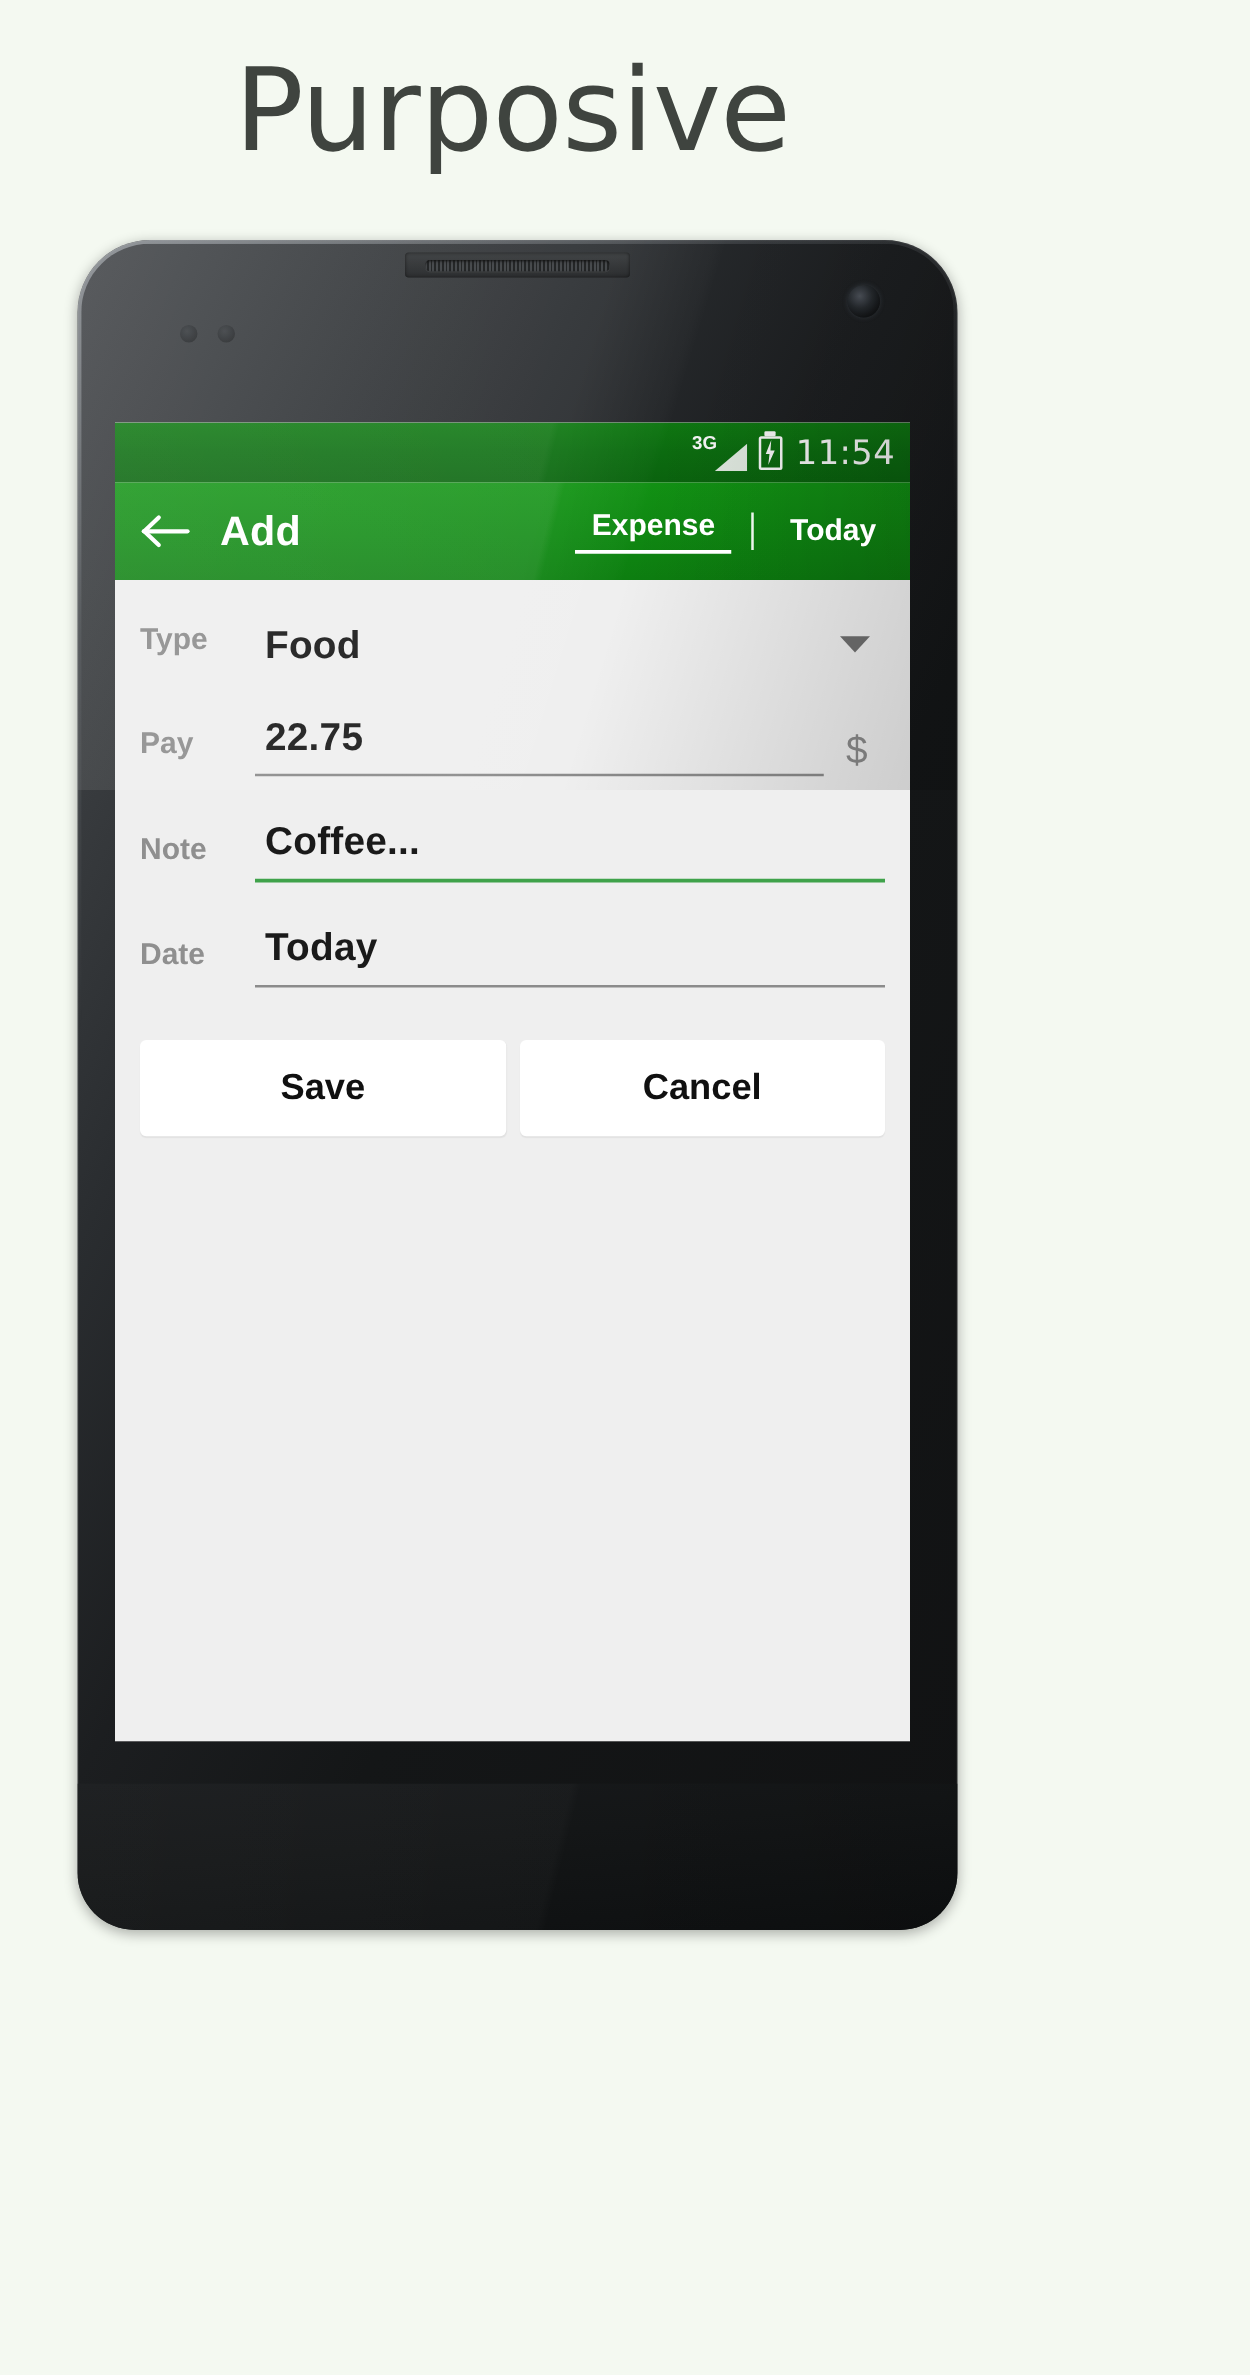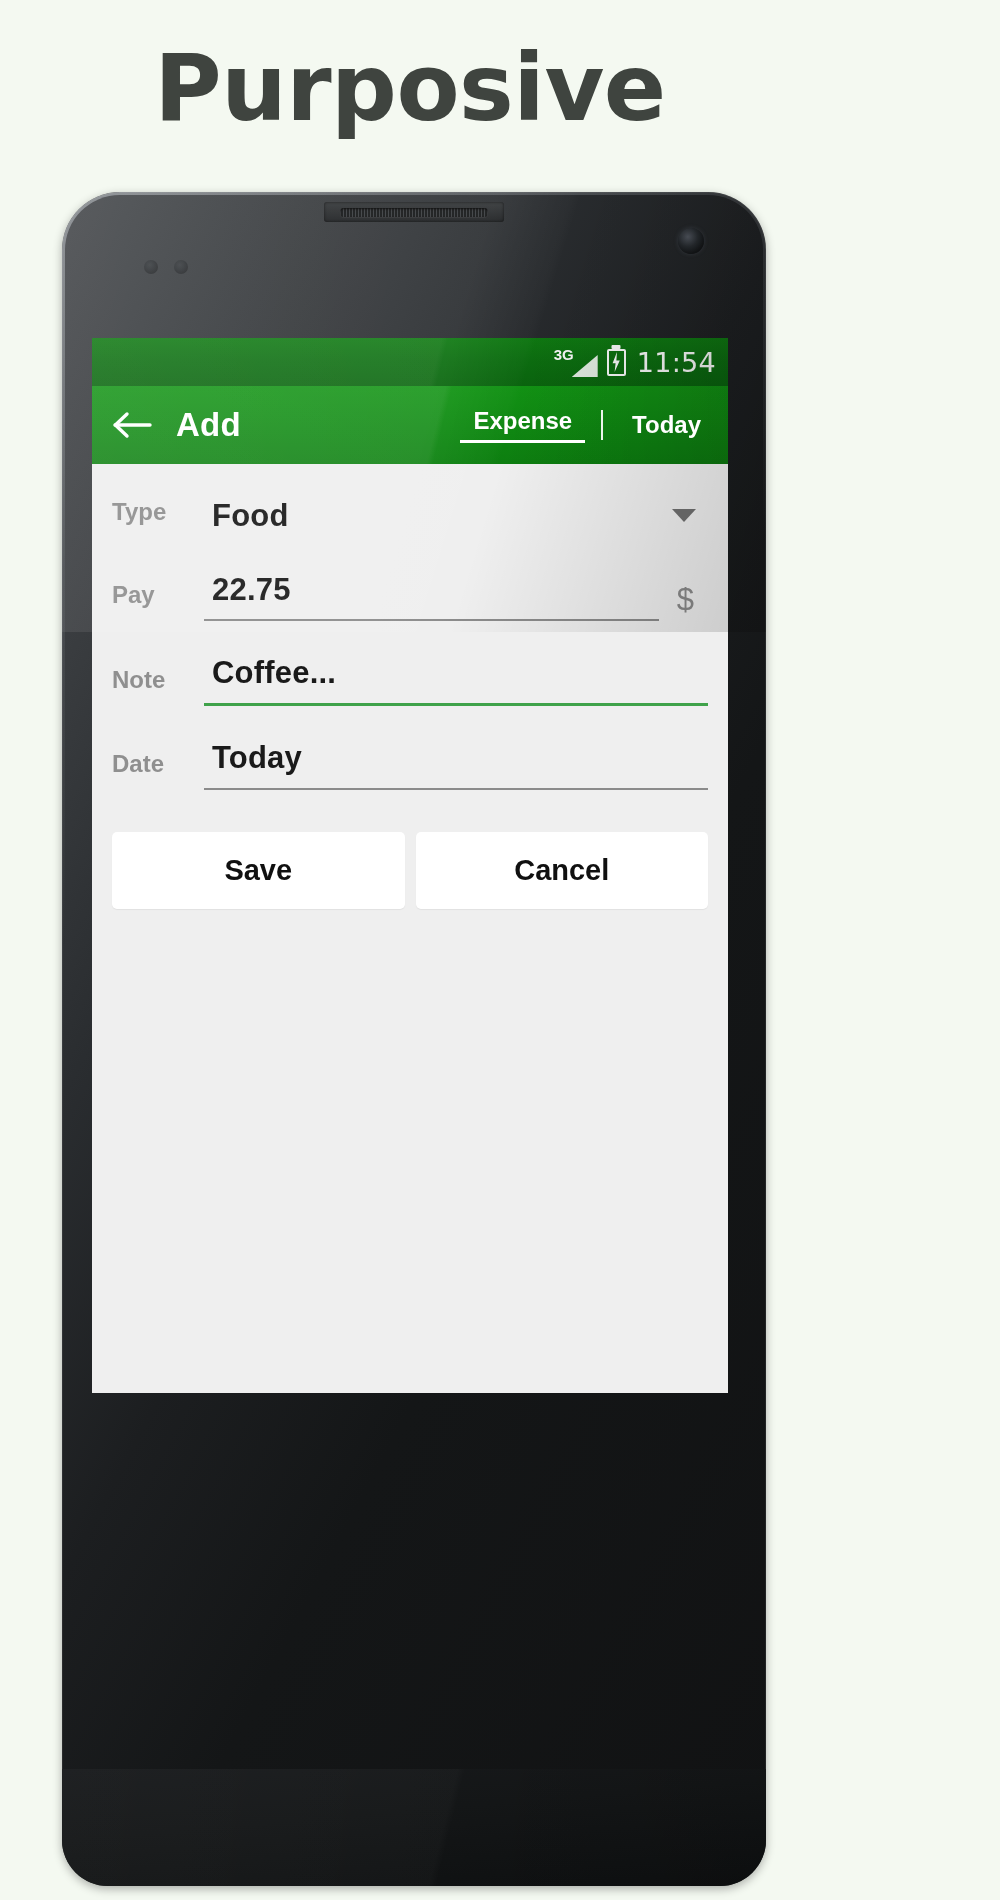--- a/index.html
+++ b/index.html
@@ -17,34 +17,34 @@
   }
 
   
   .page-title {
     position: absolute;
     top: 36px;
     left: 0;
     width: 820px;
     text-align: center;
     font-size: 92px;
-    font-weight: 700;
+    font-weight: 400;
     color: #3f443f;
     letter-spacing: -0.5px;
     font-family: "DejaVu Sans", sans-serif;
     line-height: 1.15;
   }
 
   
   .device {
     position: absolute;
     left: 62px;
     top: 192px;
     width: 704px;
-    height: 1694px;
+    height: 1352px;
     border-radius: 58px 58px 46px 46px;
     background:
       linear-gradient(118deg,
         #4a4d50 0%,
         #3b3e41 14%,
         #2a2d30 30%,
         #1c1e20 46%,
         #141617 62%,
         #111213 100%);
     box-shadow:

